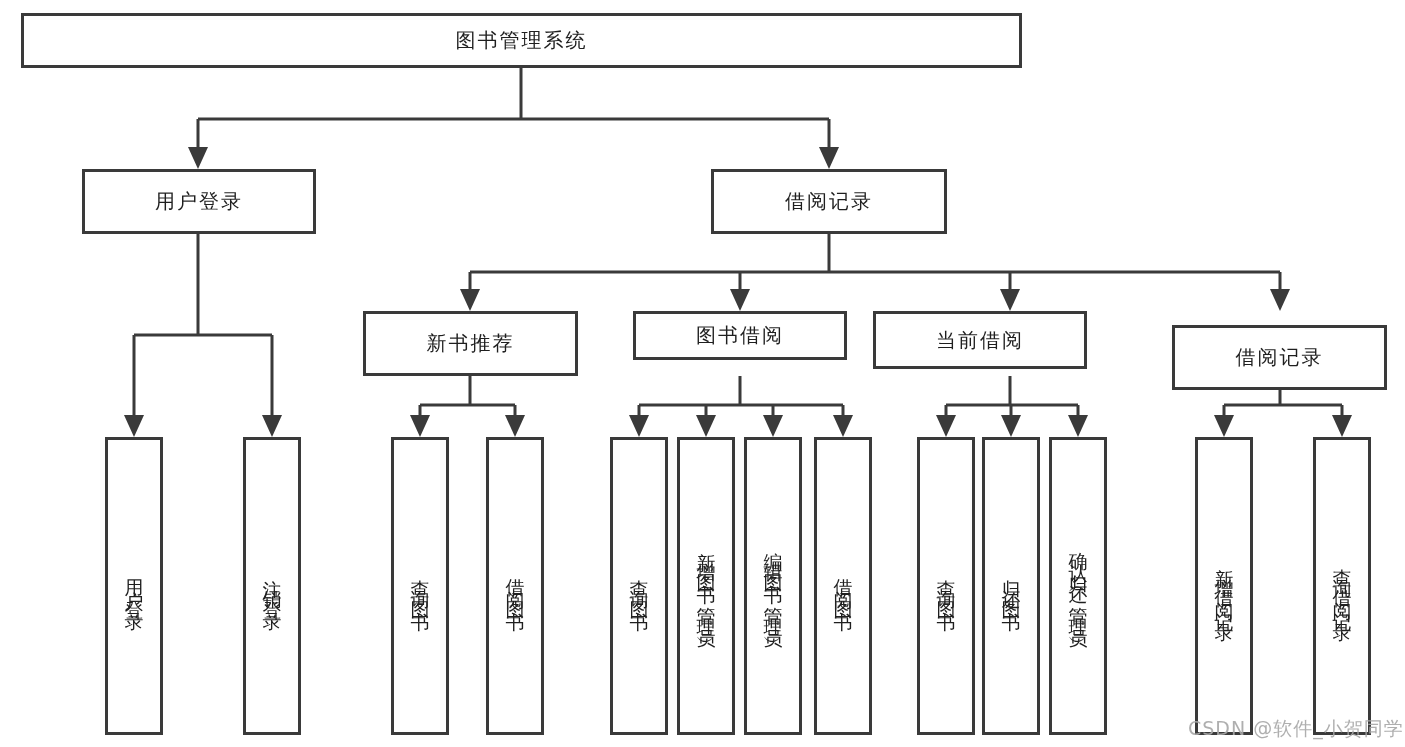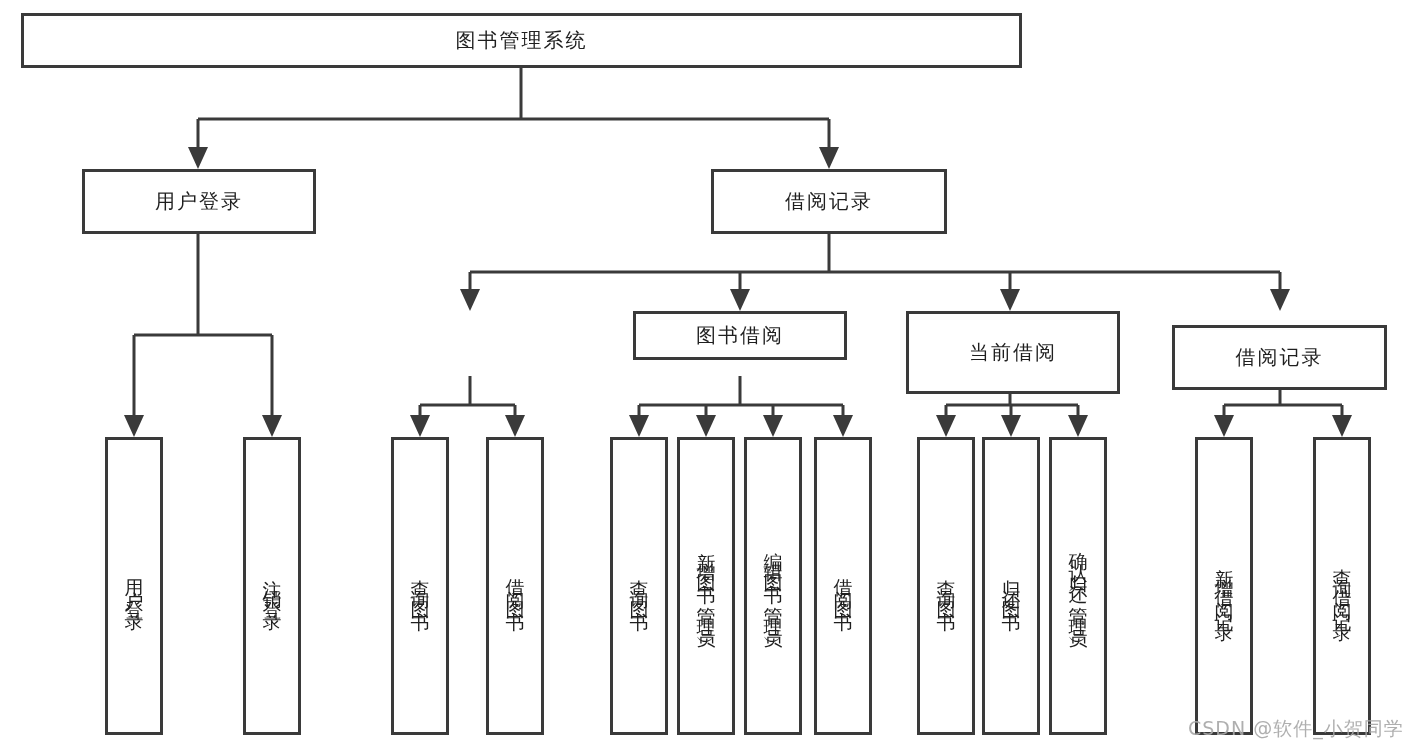--- a/index.html
+++ b/index.html
@@ -96,24 +96,27 @@
     <span>图书管理系统</span>
   </div>
 
   <div class="node h" style="left:82px;top:169px;width:234px;height:65px">
     <span>用户登录</span>
   </div>
   <div class="node h" style="left:711px;top:169px;width:236px;height:65px">
     <span>借阅记录</span>
   </div>
 
+  <div class="node h" style="left:363px;top:311px;width:215px;height:65px">
+    <span>新书推荐</span>
+  </div>
   <div class="node h" style="left:633px;top:311px;width:214px;height:49px">
     <span>图书借阅</span>
   </div>
-  <div class="node h" style="left:906px;top:311px;width:214px;height:83px">
+  <div class="node h" style="left:873px;top:311px;width:214px;height:58px">
     <span>当前借阅</span>
   </div>
   <div class="node h" style="left:1172px;top:325px;width:215px;height:65px">
     <span>借阅记录</span>
   </div>
 
   <div class="node v" style="left:105px;top:437px;width:58px;height:298px">
     <span>用户登录</span>
   </div>
   <div class="node v" style="left:243px;top:437px;width:58px;height:298px">

